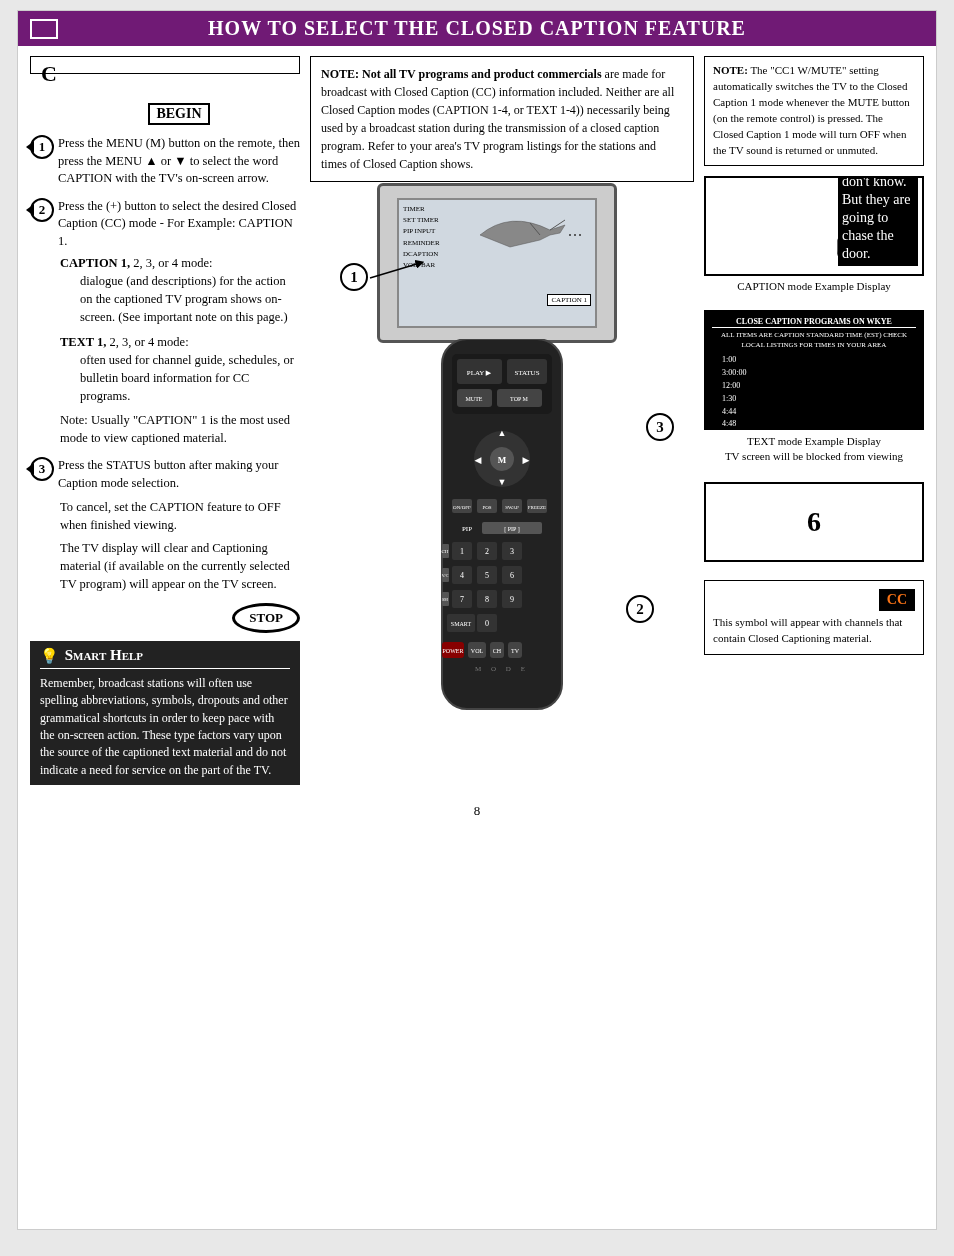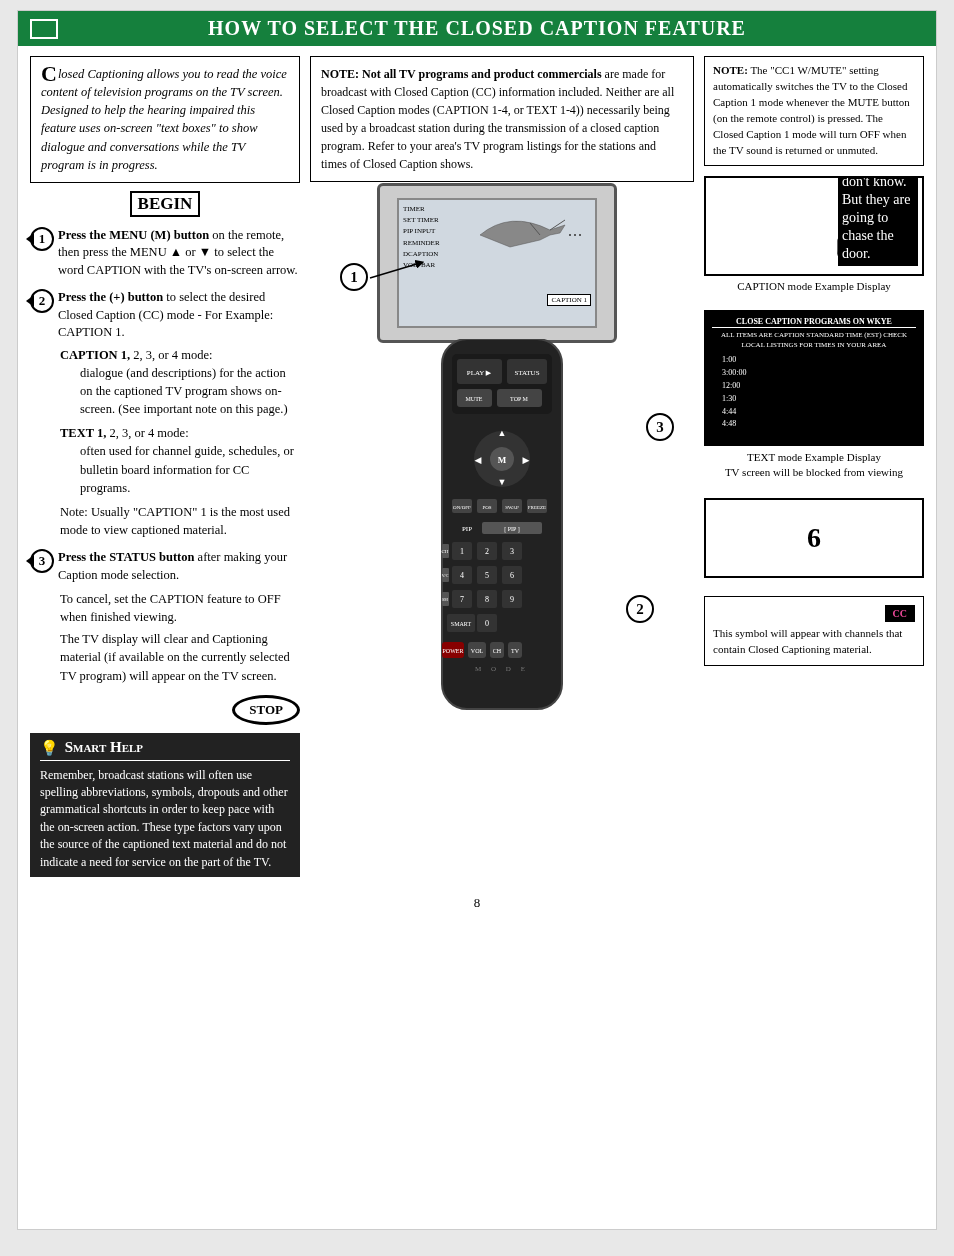--- a/index.html
+++ b/index.html
@@ -18,21 +18,21 @@
     .page {
       background: #fff;
       width: 920px;
       min-height: 1220px;
       padding: 0;
       border: 1px solid #ccc;
       position: relative;
     }
     
     .page-header {
-      background: #15803d;
+      background: #701a75;
       color: #fff;
       text-align: center;
       padding: 6px 20px;
       font-size: 20px;
       font-weight: bold;
       font-family: 'Times New Roman', serif;
       letter-spacing: 1px;
       text-transform: uppercase;
       position: relative;
     }
@@ -102,30 +102,31 @@
       transform: translateY(-50%);
       border-top: 6px solid transparent;
       border-bottom: 6px solid transparent;
       border-right: 8px solid #000;
     }
     .step-label {
       font-size: 12.5px;
       line-height: 1.4;
     }
     .step-label strong {
-      font-weight: bold;
+      font-weight: normal;
     }
     .begin-box {
       display: inline-block;
       border: 2px solid #000;
       padding: 1px 6px;
       font-weight: bold;
-      font-size: 17px;
+      font-size: 14px;
       font-style: normal;
       margin-bottom: 6px;
+      margin-top: 21px;
     }
     .step-content {
       padding-left: 30px;
       font-size: 12.5px;
       line-height: 1.45;
     }
     .step-content p { margin-bottom: 4px; }
     .caption-modes {
       padding-left: 30px;
       font-size: 12.5px;
@@ -226,21 +227,21 @@
       line-height: 1.3;
       position: absolute;
       bottom: 8px;
       right: 4px;
       width: 80px;
     }
     .text-mode-screen {
       border: 2px solid #000;
       background: #000;
       color: #fff;
-      height: 136px;
+      height: 120px;
       padding: 4px 6px;
       font-size: 8px;
       line-height: 1.4;
       margin-bottom: 4px;
     }
     .text-mode-screen .tm-title {
       text-align: center;
       font-weight: bold;
       font-size: 8px;
       border-bottom: 1px solid #fff;
@@ -260,23 +261,23 @@
       border: 2px solid #000;
       height: 80px;
       display: flex;
       align-items: center;
       justify-content: center;
       font-size: 28px;
       font-weight: bold;
     }
     .cc-badge {
       background: #000;
-      color: #ec4899;
-      font-weight: bold;
-      font-size: 10px;
+      color: #f97316;
+      font-weight: bold;
+      font-size: 14px;
       padding: 3px 8px;
       display: inline-block;
       float: right;
       margin-bottom: 4px;
     }
     .cc-symbol-wrap {
       text-align: right;
     }
     .cc-note {
       font-size: 11px;
@@ -352,21 +353,20 @@
     <div class="header-box"></div>
     <span>How to Select the Closed Caption Feature</span>
   </div>
 
   <div class="main-content">
 
     <div class="left-col">
 
       <div class="intro-text">
         <span class="drop-cap">C</span>
-        <span>losed Captioning allows you to read the voice content of television programs on the TV screen. Designed to help the hearing impaired this feature uses on-screen "text boxes" to show dialogue and conversations while the TV program is in progress.</span>
       </div>
 
       <div class="step">
         <div style="text-align:center; margin-bottom:4px;">
           <span class="begin-box">BEGIN</span>
         </div>
         <div class="step-header">
           <div class="step-num">1</div>
           <div class="step-label">
             <strong>Press the MENU (M) button</strong> on the remote, then press the MENU ▲ or ▼ to select the word CAPTION with the TV's on-screen arrow.

